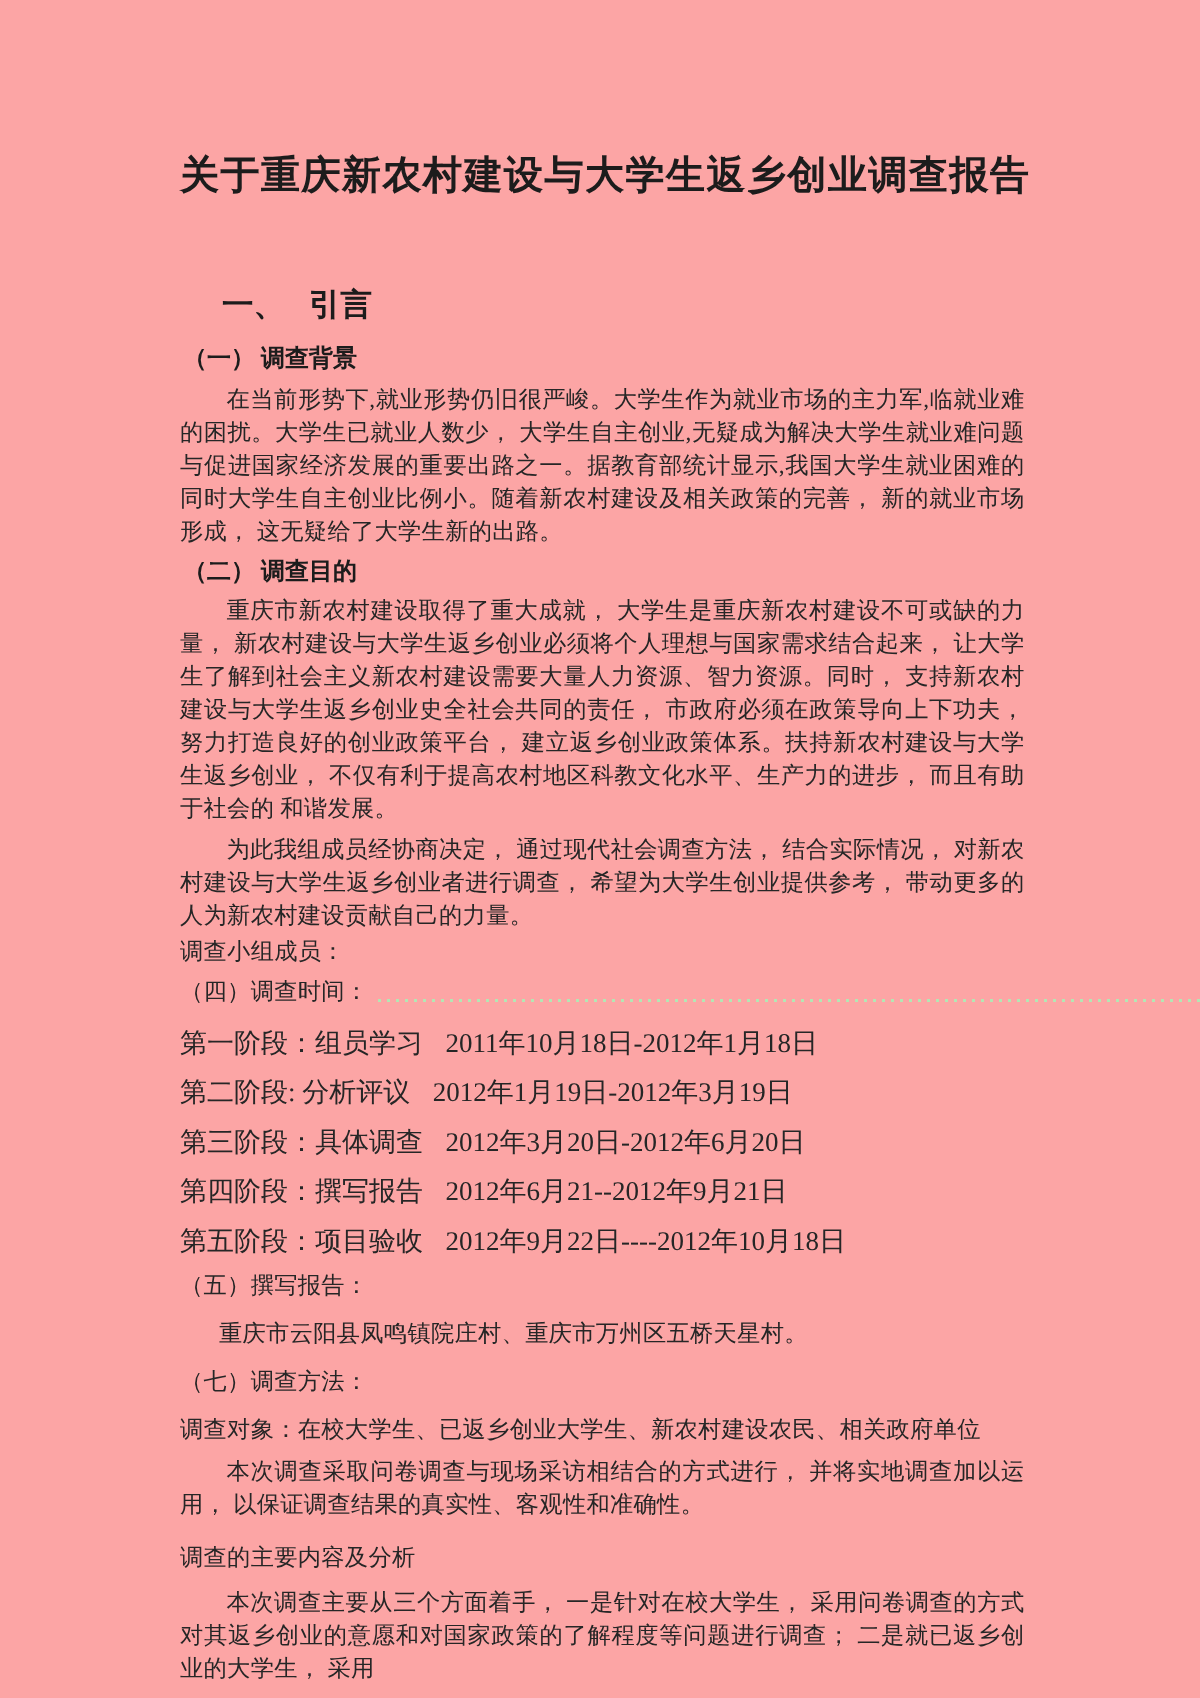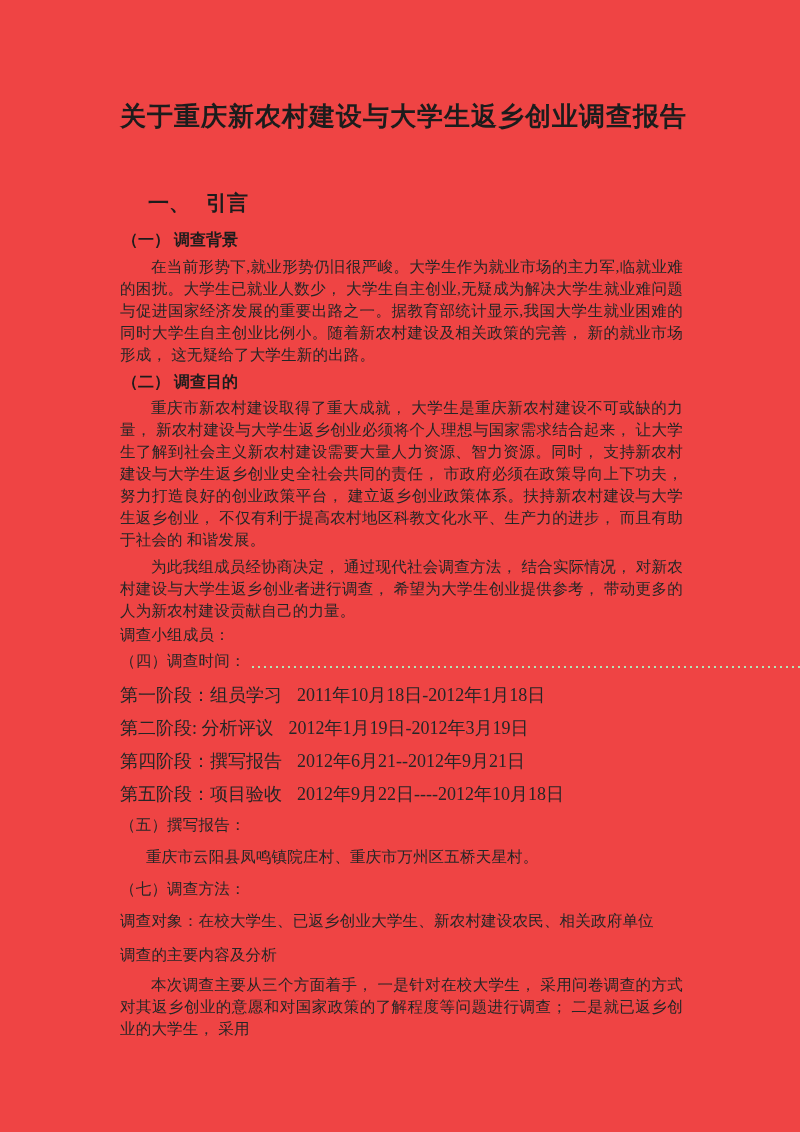--- a/index.html
+++ b/index.html
@@ -1,17 +1,17 @@
 <!DOCTYPE html>
 <html><head>
 <meta charset="utf-8">
 <style>
   html,body{margin:0;padding:0;background:#fff;}
   .page{
-    width:800px;height:1132px;background:#ef4444;box-sizing:border-box;
+    width:800px;height:1132px;background:#fca5a5;box-sizing:border-box;
     padding:100px 117px 0 120px;position:relative;overflow:hidden;
     font-family:"Liberation Serif","DejaVu Serif",serif;color:#262626;
   }
   .doc-title{
     margin:0;font-size:26px;font-weight:bold;text-align:center;
     line-height:34px;letter-spacing:1px;color:#1c1c1c;white-space:nowrap;
   }
   .h-sec{
     margin:56px 0 0 28px;font-size:21px;font-weight:bold;line-height:26px;color:#1c1c1c;
   }
@@ -67,30 +67,34 @@
   </div>
 
   <div class="stages">
     <div class="stage-row">
       <span class="stage-label">第一阶段：组员学习</span><span class="stage-dates">2011年10月18日-2012年1月18日</span>
     </div>
     <div class="stage-row">
       <span class="stage-label">第二阶段: 分析评议</span><span class="stage-dates">2012年1月19日-2012年3月19日</span>
     </div>
     <div class="stage-row">
+      <span class="stage-label">第三阶段：具体调查</span><span class="stage-dates">2012年3月20日-2012年6月20日</span>
+    </div>
+    <div class="stage-row">
       <span class="stage-label">第四阶段：撰写报告</span><span class="stage-dates">2012年6月21--2012年9月21日</span>
     </div>
     <div class="stage-row">
       <span class="stage-label">第五阶段：项目验收</span><span class="stage-dates">2012年9月22日----2012年10月18日</span>
     </div>
   </div>
 
   <div class="plain place-head">（五）撰写报告：</div>
   <div class="plain place-text">重庆市云阳县凤鸣镇院庄村、重庆市万州区五桥天星村。</div>
 
   <div class="plain">（七）调查方法：</div>
 
   <div class="plain">调查对象：在校大学生、已返乡创业大学生、新农村建设农民、相关政府单位</div>
+  <p class="para p-method">本次调查采取问卷调查与现场采访相结合的方式进行， 并将实地调查加以运用， 以保证调查结果的真实性、客观性和准确性。</p>
 
   <div class="plain content-head">调查的主要内容及分析</div>
   <p class="para p-content">本次调查主要从三个方面着手， 一是针对在校大学生， 采用问卷调查的方式对其返乡创业的意愿和对国家政策的了解程度等问题进行调查； 二是就已返乡创业的大学生， 采用</p>
 
 </div>
 
 </body></html>

